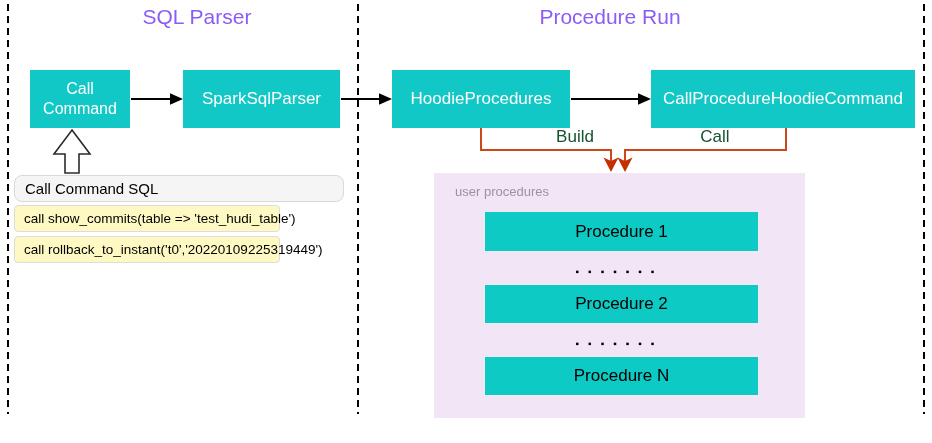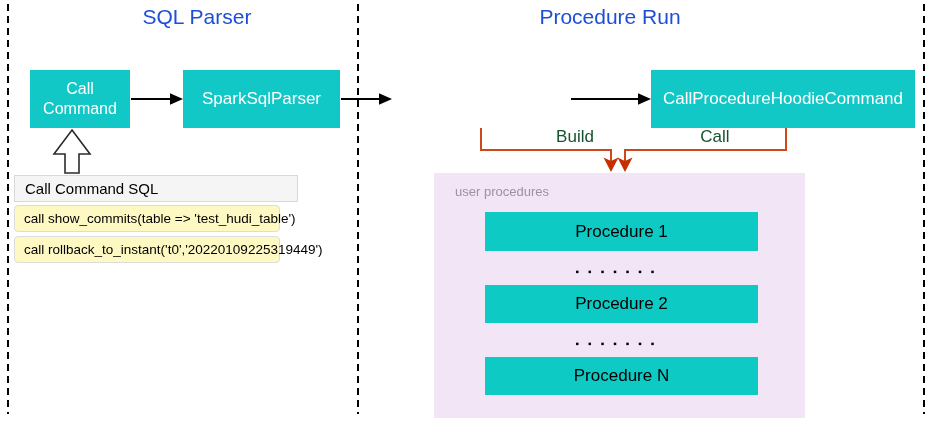--- a/index.html
+++ b/index.html
@@ -3,39 +3,39 @@
 <meta charset="utf-8">
 <style>
   html,body{margin:0;padding:0;background:#ffffff;}
   .canvas{
     position:relative;width:932px;height:443px;background:#ffffff;overflow:hidden;
     font-family:"Liberation Sans", sans-serif;color:#000;
   }
   .overlay{position:absolute;left:0;top:0;width:932px;height:443px;pointer-events:none;}
   .section-title{
     position:absolute;top:5px;width:340px;text-align:center;
-    font-size:21px;color:#1d4ed8;
+    font-size:21px;color:#8b5cf6;
   }
   .title-sql{left:27px;}
   .title-proc{left:440px;}
   .node{
     position:absolute;background:#11c8c6;color:#ffffff;
     display:flex;align-items:center;justify-content:center;text-align:center;
     font-size:17px;line-height:1.25;box-sizing:border-box;
   }
   .node-call-command{left:30px;top:70px;width:100px;height:58px;font-size:16px;padding:0 6px;}
   .node-spark{left:183px;top:70px;width:157px;height:58px;}
   .node-hoodie{left:392px;top:70px;width:178px;height:58px;}
   .node-cphc{left:651px;top:70px;width:264px;height:58px;}
   .edge-label{position:absolute;top:127px;width:70px;text-align:center;font-size:17px;color:#14532d;}
   .edge-label-build{left:540px;}
   .edge-label-call{left:680px;}
   .sql-header{
-    position:absolute;left:14px;top:175px;width:284px;height:27px;box-sizing:border-box;
-    background:#f5f5f5;border:1px solid #d9d9d9;border-radius:0;
+    position:absolute;left:14px;top:175px;width:330px;height:27px;box-sizing:border-box;
+    background:#f5f5f5;border:1px solid #d9d9d9;border-radius:8px;
     font-size:15px;display:flex;align-items:center;padding-left:10px;
   }
   .sql-row{
     position:absolute;left:14px;width:266px;height:27px;box-sizing:border-box;
     background:#fef9c3;border:1px solid #dcdcdc;border-radius:4px;
     font-size:13.5px;display:flex;align-items:center;padding-left:9px;white-space:nowrap;
   }
   .sql-row-1{top:205px;}
   .sql-row-2{top:236px;}
   .pink-panel{
@@ -92,20 +92,21 @@
       <polyline points="786,128 786,150 625,150 625,161" fill="none" stroke="#ce471b" stroke-width="2"></polyline>
       <polygon points="625,172 617.5,157.5 625,161 632.5,157.5" fill="#c52f00"></polygon>
     </g>
   </svg>
 
   <div class="section-title title-sql">SQL Parser</div>
   <div class="section-title title-proc">Procedure Run</div>
 
   <div class="node node-call-command">Call Command</div>
   <div class="node node-spark">SparkSqlParser</div>
+  <div class="node node-hoodie">HoodieProcedures</div>
   <div class="node node-cphc">CallProcedureHoodieCommand</div>
 
   <div class="edge-label edge-label-build">Build</div>
   <div class="edge-label edge-label-call">Call</div>
 
   <div class="sql-header">Call Command SQL</div>
   <div class="sql-row sql-row-1">call show_commits(table =&gt; 'test_hudi_table')</div>
   <div class="sql-row sql-row-2">call rollback_to_instant('t0','20220109225319449')</div>
 
   <div class="pink-panel">

